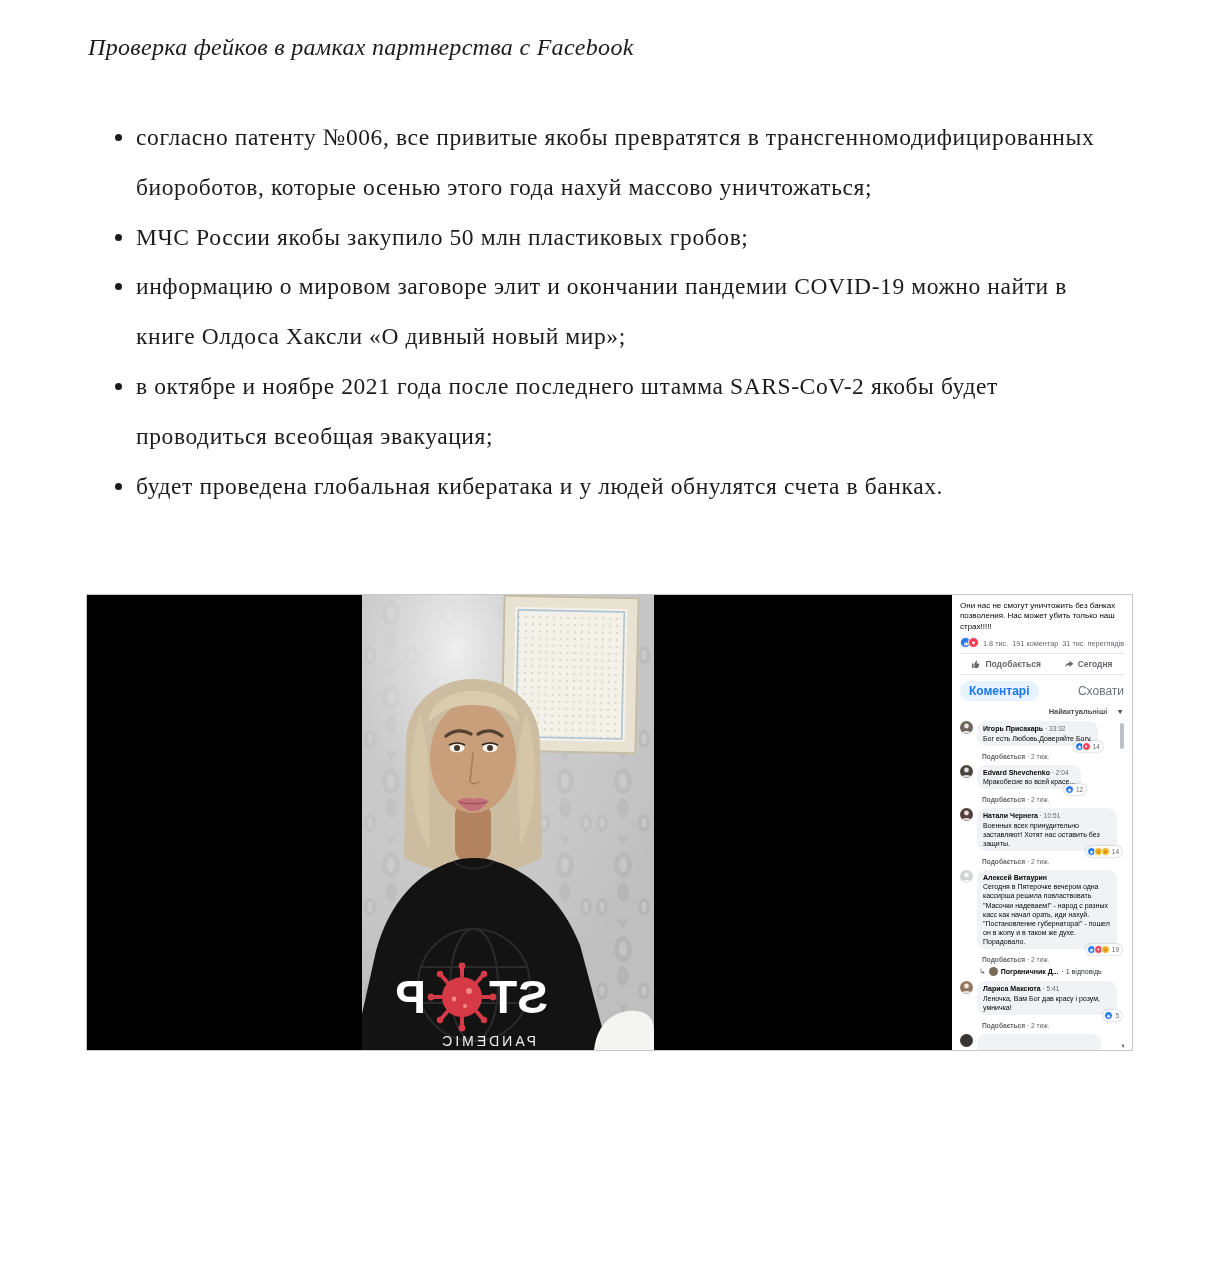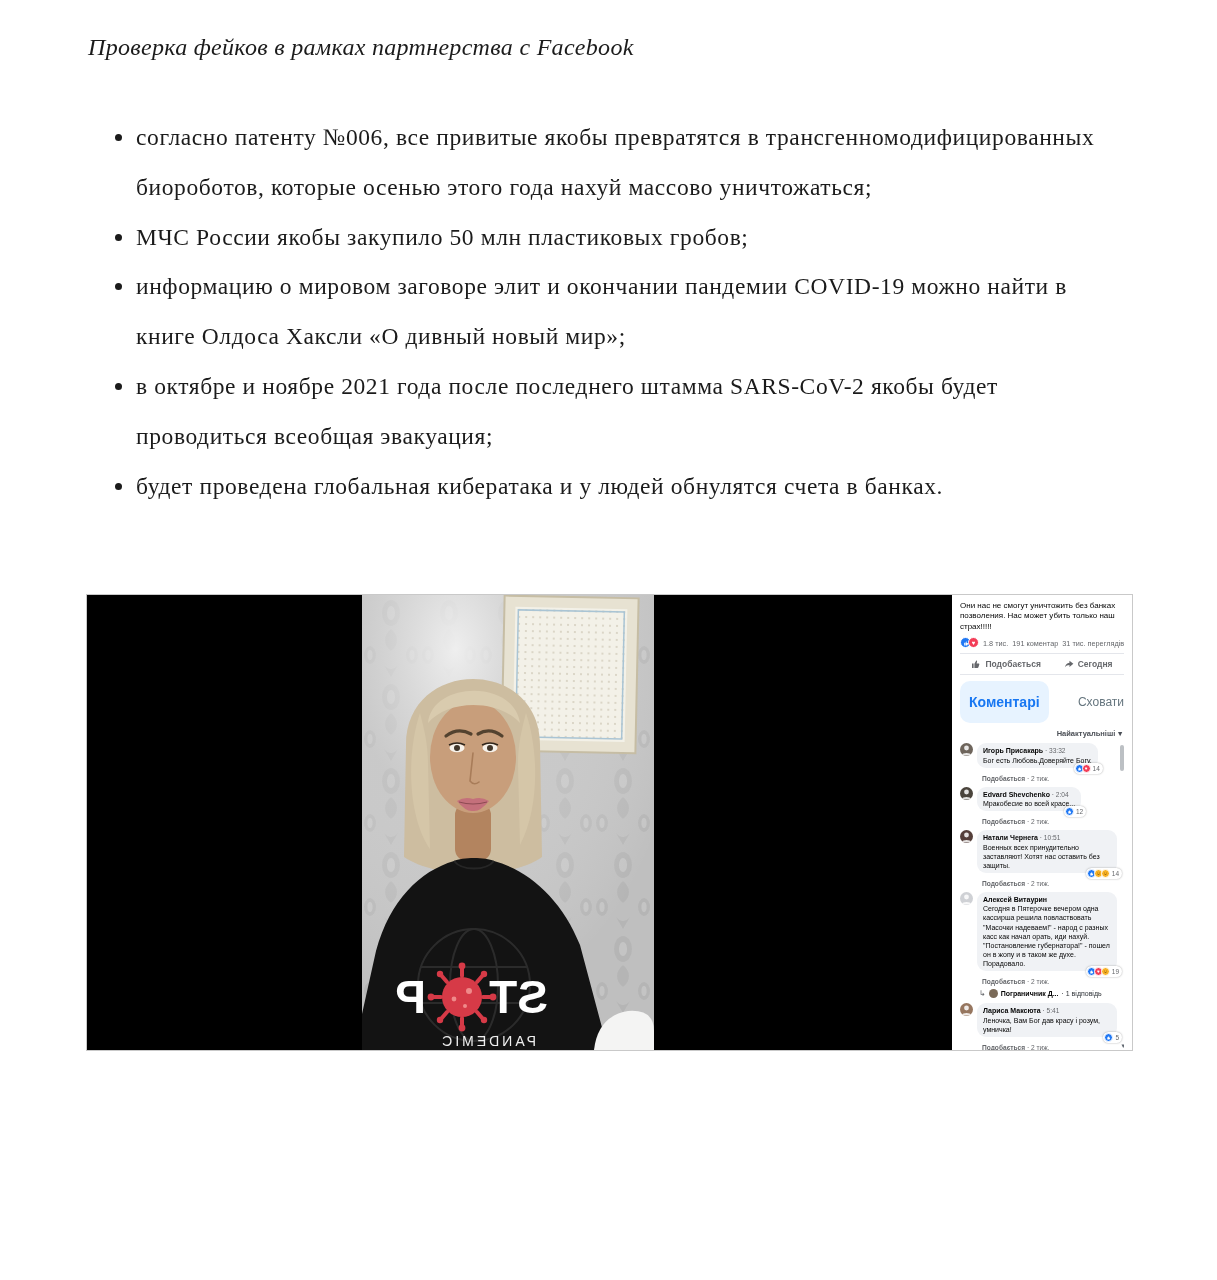--- a/index.html
+++ b/index.html
@@ -22,23 +22,23 @@
   .stats-row{display:flex;align-items:flex-end;color:var(--meta-grey);font-size:7.3px;padding:1px 0 5px;white-space:nowrap}
   .stat-ic{width:9px;height:9px;border-radius:50%;display:inline-flex;align-items:center;justify-content:center;border:1px solid #fff;flex:none}
   .s-like{background:var(--r-like)}
   .s-love{background:var(--r-love);color:#fff;font-size:6px;margin-left:-3px}
   .stats-row .st{margin-left:4px}
   .divider{border-top:1px solid #e4e6eb}
   .action-row{display:flex;justify-content:space-around;align-items:center;padding:5px 0}
   .action-btn{display:inline-flex;gap:4px;align-items:center;color:var(--meta-grey);font-size:8.5px;font-weight:bold;
               background:none;border:none;font-family:inherit;padding:0;cursor:pointer}
   .tabs-row{display:flex;justify-content:space-between;align-items:center;padding:6px 0 4px}
-  .pill{background:var(--pill-bg);color:var(--fb-blue);font-weight:bold;font-size:14px;padding:13px 9px;border-radius:10px;cursor:pointer}
+  .pill{background:var(--pill-bg);color:var(--fb-blue);font-weight:bold;font-size:12px;padding:3px 9px;border-radius:10px;cursor:pointer}
   .hide-link{color:#65757e;font-size:12px;cursor:pointer}
-  .sort-row{display:flex;justify-content:flex-end;align-items:center;gap:3px;color:#4b4f56;font-weight:bold;font-size:7.5px;padding:2px 2px 5px;cursor:pointer}
+  .sort-row{display:flex;justify-content:flex-end;align-items:center;gap:11px;color:#4b4f56;font-weight:bold;font-size:7.5px;padding:2px 2px 5px;cursor:pointer}
   
   .comments{position:relative;flex:1;overflow:hidden;padding-right:7px}
   .comment{display:flex;gap:4px;margin-bottom:5px}
   .avatar{width:13px;height:13px;border-radius:50%;flex:none;overflow:hidden;display:flex;align-items:center;justify-content:center;background:#cfd1d5;cursor:pointer}
   .c-body{flex:1;min-width:0}
   .bubble-wrap{position:relative;display:inline-block;max-width:100%}
   .bubble{background:#f0f2f5;border-radius:9px;padding:3px 6px;font-size:7px;line-height:1.3}
   .c-name{font-weight:bold;font-size:7px;color:#050505;cursor:pointer}
   .c-time{color:var(--meta-grey);font-size:6.6px}
   .c-text{font-size:7px;color:#050505}

